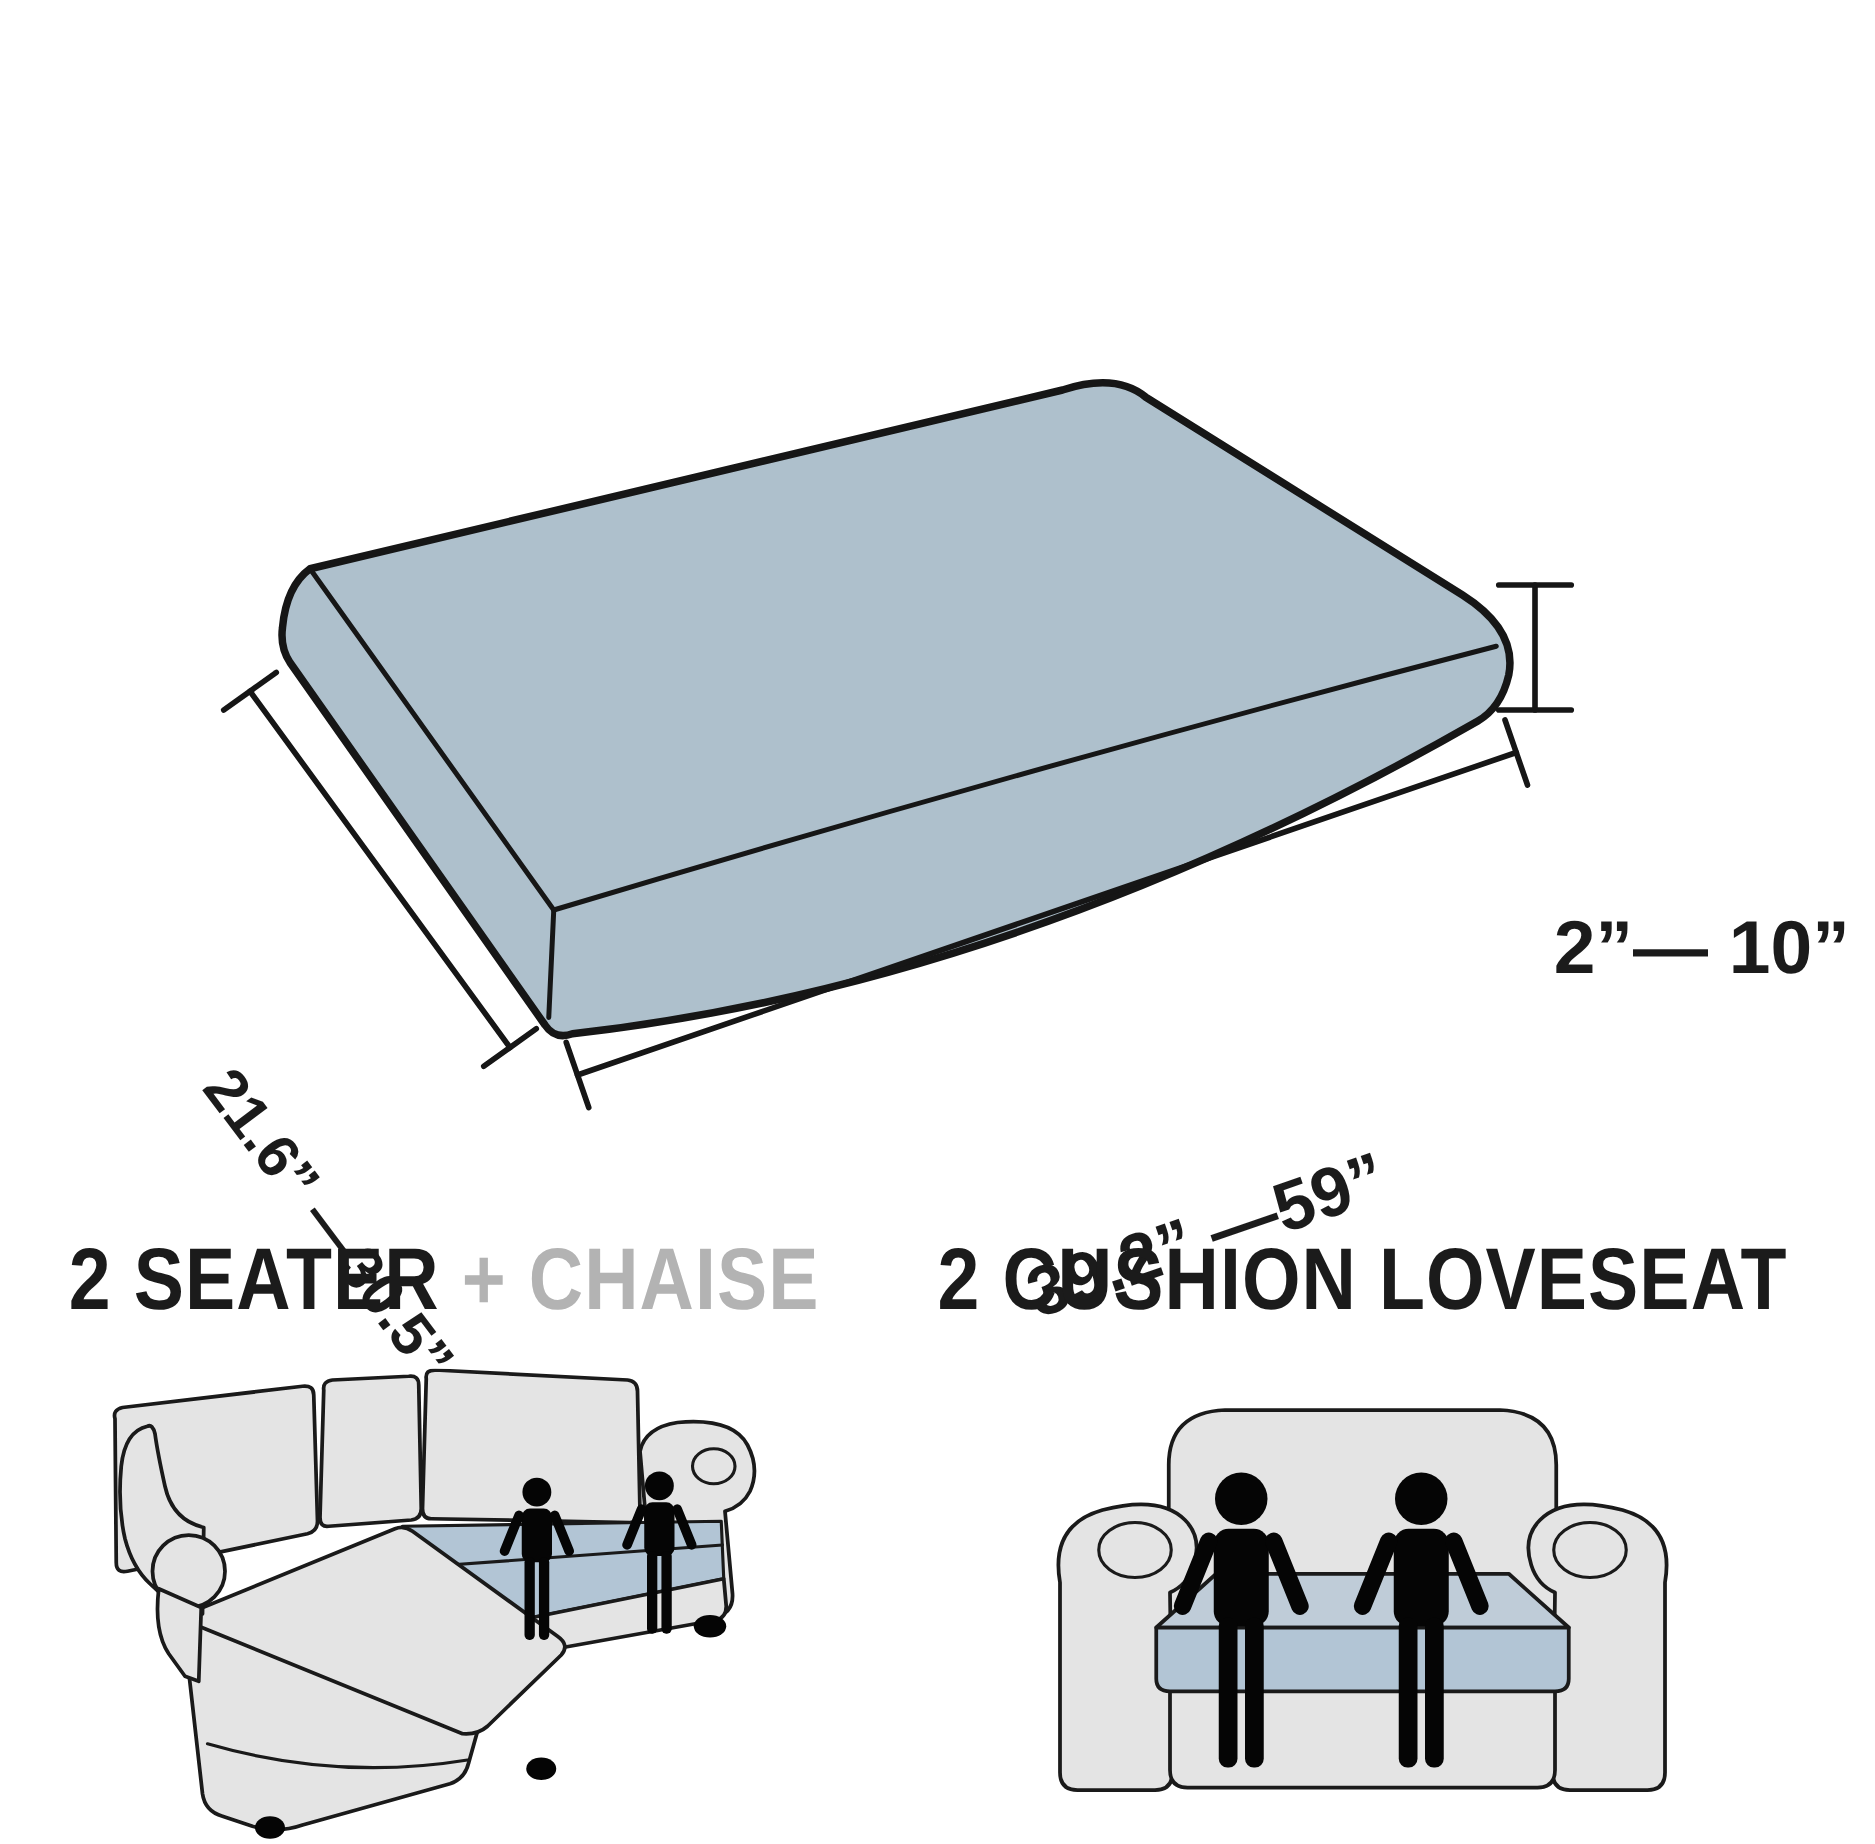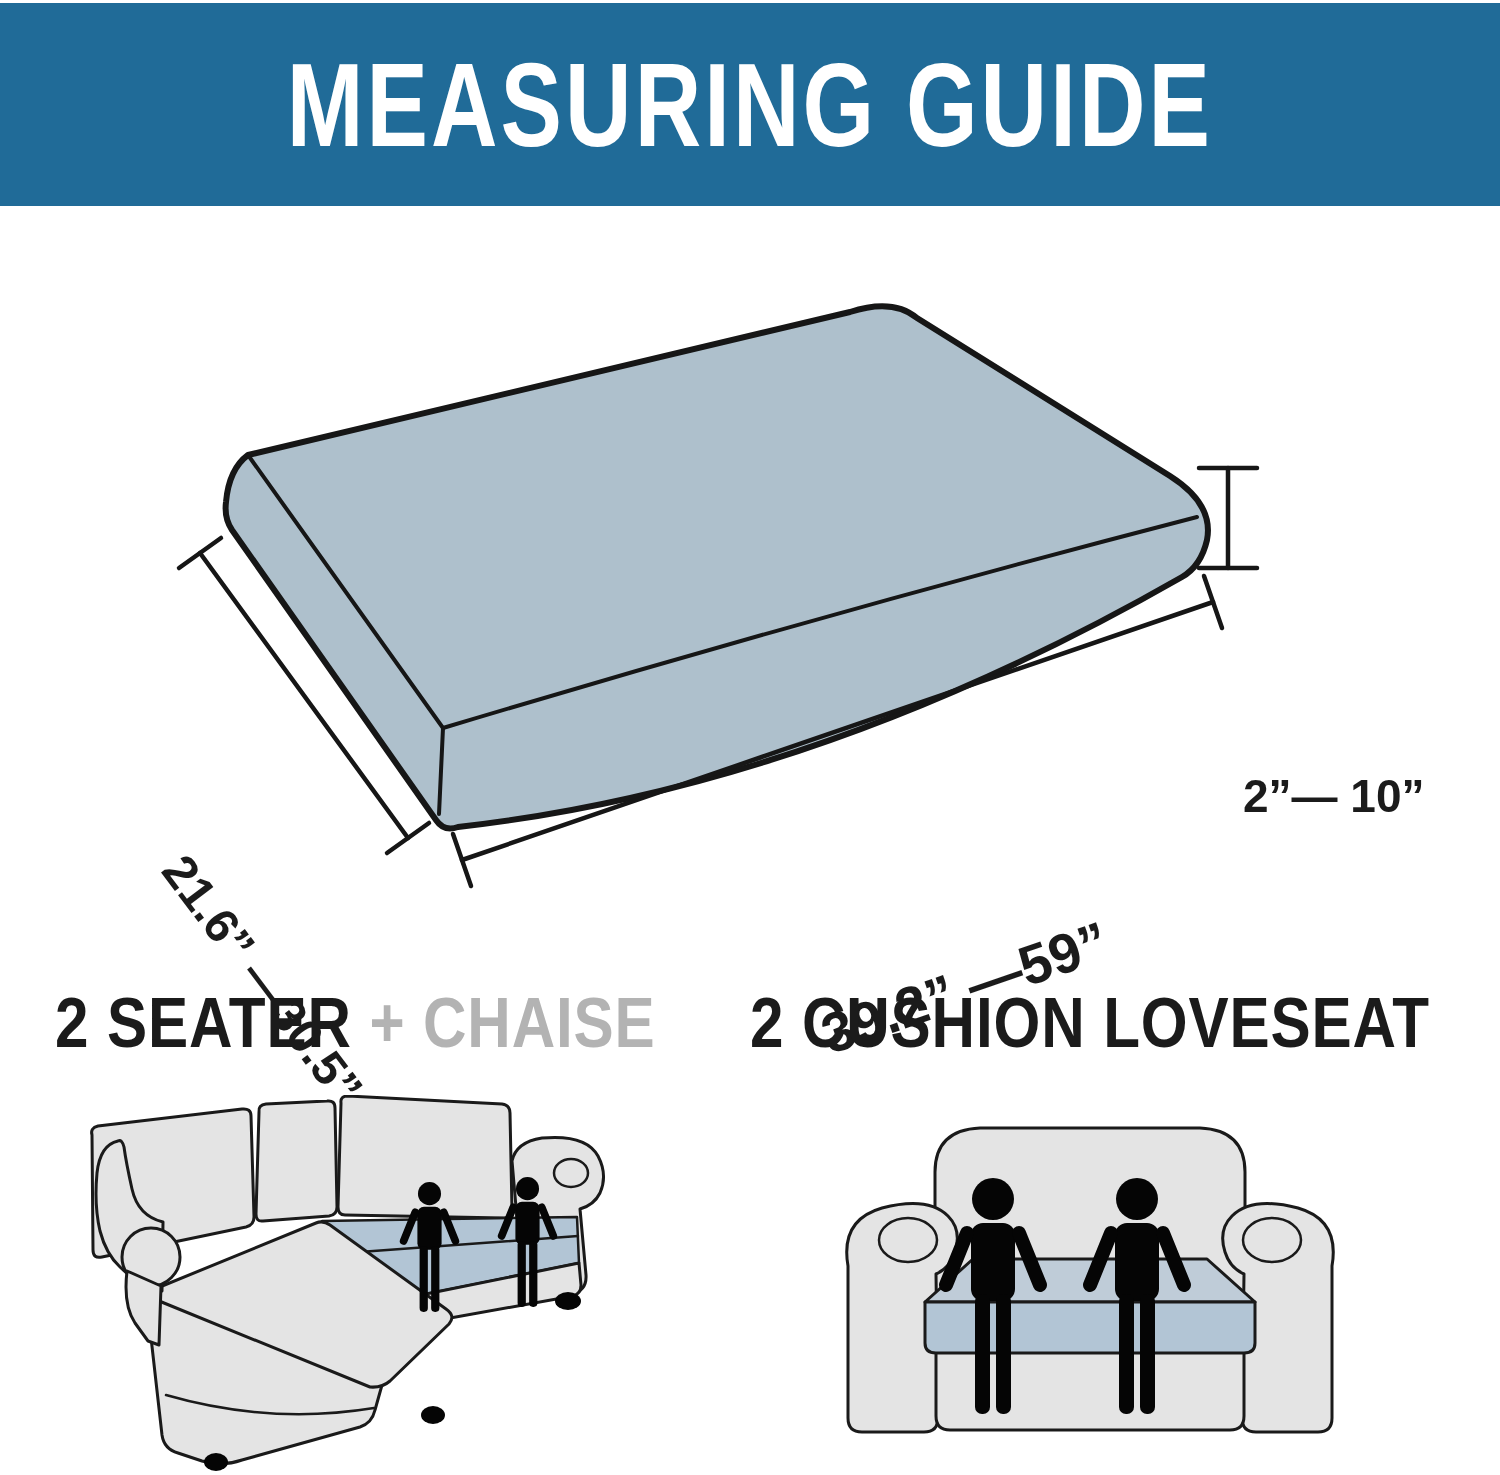--- a/index.html
+++ b/index.html
@@ -19,21 +19,21 @@
     background:var(--header-bg);display:flex;align-items:center;justify-content:center}
   .header h1{color:var(--header-text);font-size:118px;font-weight:700;letter-spacing:4px;
     white-space:nowrap;transform:scaleX(0.78);transform-origin:center center;line-height:1}
 
   
   .diagram{position:absolute;left:0;top:250px;width:1500px;height:700px}
   .diagram svg{position:absolute;left:0;top:0}
   .dim-label{position:absolute;font-weight:700;color:var(--label-text);white-space:nowrap;line-height:1}
   .dim-label.depth{left:262px;top:730px;font-size:48px;transform:translate(-50%,-50%) rotate(53deg)}
   .dim-label.width{left:965px;top:738px;font-size:56px;transform:translate(-50%,-50%) rotate(-19deg)}
-  .dim-label.height{left:1243px;top:546px;font-size:46px;transform:translate(0,-50%)}
+  .dim-label.height{left:1243px;top:508px;font-size:60px;transform:translate(0,-50%)}
 
   
   .variant-title{position:absolute;top:988px;font-size:70px;font-weight:700;line-height:1;
     white-space:nowrap;color:var(--label-text);transform:scaleX(0.86);transform-origin:left top;letter-spacing:1px}
   .variant-title .gray{color:var(--muted-text)}
   .variant-title.left{left:55px}
   .variant-title.right{left:750px}
 
   .sofa-left{position:absolute;left:30px;top:1095px}
   .sofa-right{position:absolute;left:840px;top:1112px}
@@ -41,23 +41,20 @@
   svg .ln{fill:none;stroke:var(--outline);stroke-linecap:round}
   svg .sofa{fill:var(--sofa-fill);stroke:var(--sofa-outline);stroke-width:3;stroke-linejoin:round}
   svg .sofaline{fill:none;stroke:var(--sofa-outline);stroke-width:2.5;stroke-linecap:round}
   svg .blue{fill:var(--seat-blue);stroke:var(--sofa-outline);stroke-width:2.5;stroke-linejoin:round}
 </style>
 </head>
 <body>
 
 <div class="page">
 
-  <div class="header">
-    <h1>MEASURING GUIDE</h1>
-  </div>
 
   <div class="diagram">
     <svg width="1500" height="700" viewBox="0 0 1500 700">
       <g>
         <path d="M248,205 L850,62 Q893,48 917,68 L1170,226 Q1214,254 1207,290 Q1201,316 1182,327
              Q815,537 458,577 Q444,582 436,570 L232,280 Q224,268 226,252 Q229,219 248,205 Z" fill="var(--cushion-fill)" stroke="var(--outline)" stroke-width="6" stroke-linejoin="round"></path>
         <path class="ln" d="M248,205 L443,478" stroke-width="4"></path>
         <path class="ln" d="M443,478 L439,564" stroke-width="4"></path>
         <path class="ln" d="M443,478 Q830,362 1197,267" stroke-width="4"></path>
       </g>

